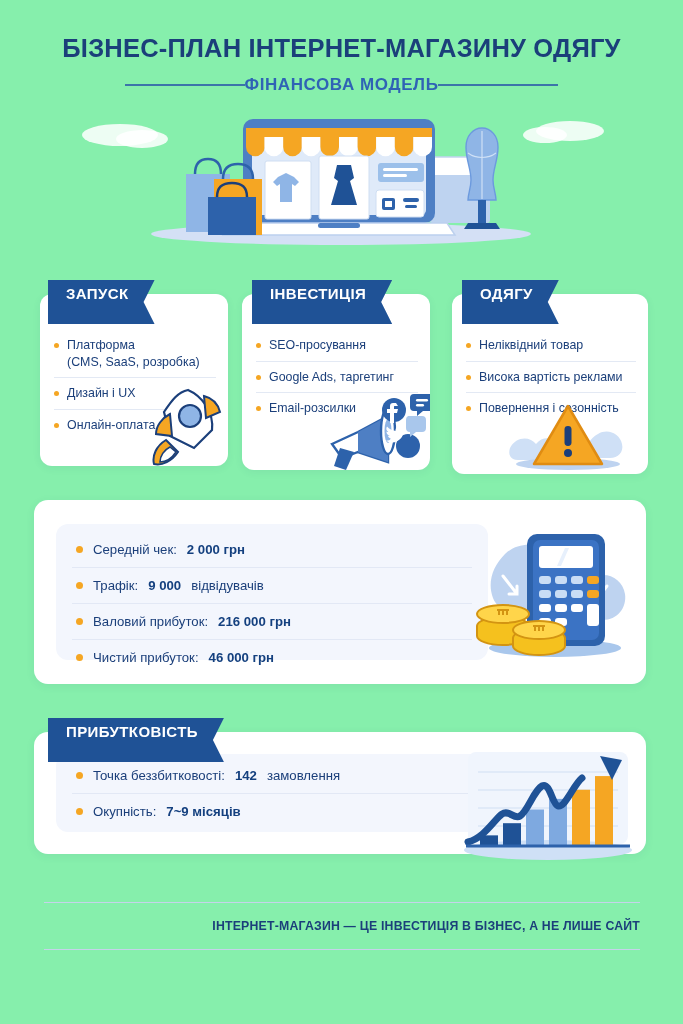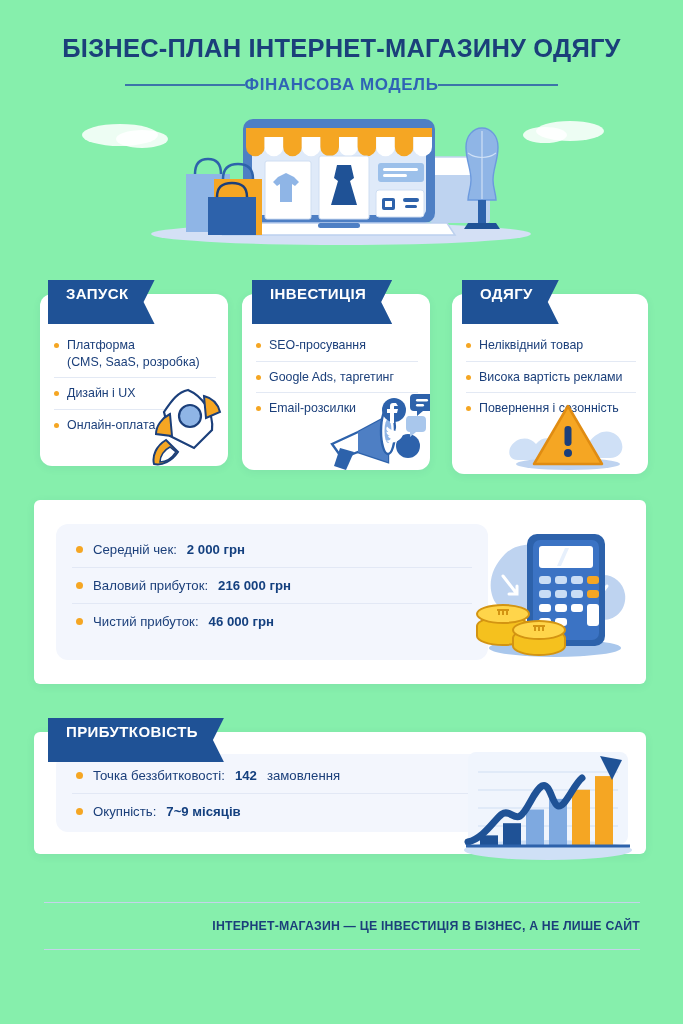--- a/index.html
+++ b/index.html
@@ -62,21 +62,21 @@
   .dot {
     flex: 0 0 auto; width: 5px; height: 5px; border-radius: 50%;
     background: #f5a623; margin-top: 6px;
   }
   .li span.txt { display: block; }
 
   
   .wide { position: absolute; left: 34px; width: 612px; }
   .wide-card {
     position: absolute; left: 0; top: 14px; width: 612px;
-    background: #fff; border-radius: 6px;
+    background: #fff; border-radius: 14px;
     box-shadow: 0 2px 10px rgba(40,70,130,.07);
   }
   .inner-panel {
     position: absolute; left: 22px; top: 24px; width: 432px;
     background: #f3f6fd; border-radius: 12px; padding: 8px 16px;
   }
   .wli {
     display: flex; align-items: center; gap: 10px;
     padding: 10px 4px; font-size: 13.2px; color: #1b3f7a;
   }
@@ -263,20 +263,26 @@
     </svg>
   </div>
 
   <div class="wide sec-calc">
     <div class="wide-card">
       <div class="inner-panel">
         <div class="wli">
           <span class="bdot"></span>
           <span>Середній чек:</span>
           <b>2 000 грн</b>
+        </div>
+        <div class="wli">
+          <span class="bdot"></span>
+          <span>Трафік:</span>
+          <b>9 000</b>
+          <span>відвідувачів</span>
         </div>
         <div class="wli">
           <span class="bdot"></span>
           <span>Валовий прибуток:</span>
           <b>216 000 грн</b>
         </div>
         <div class="wli">
           <span class="bdot"></span>
           <span>Чистий прибуток:</span>
           <b>46 000 грн</b>

